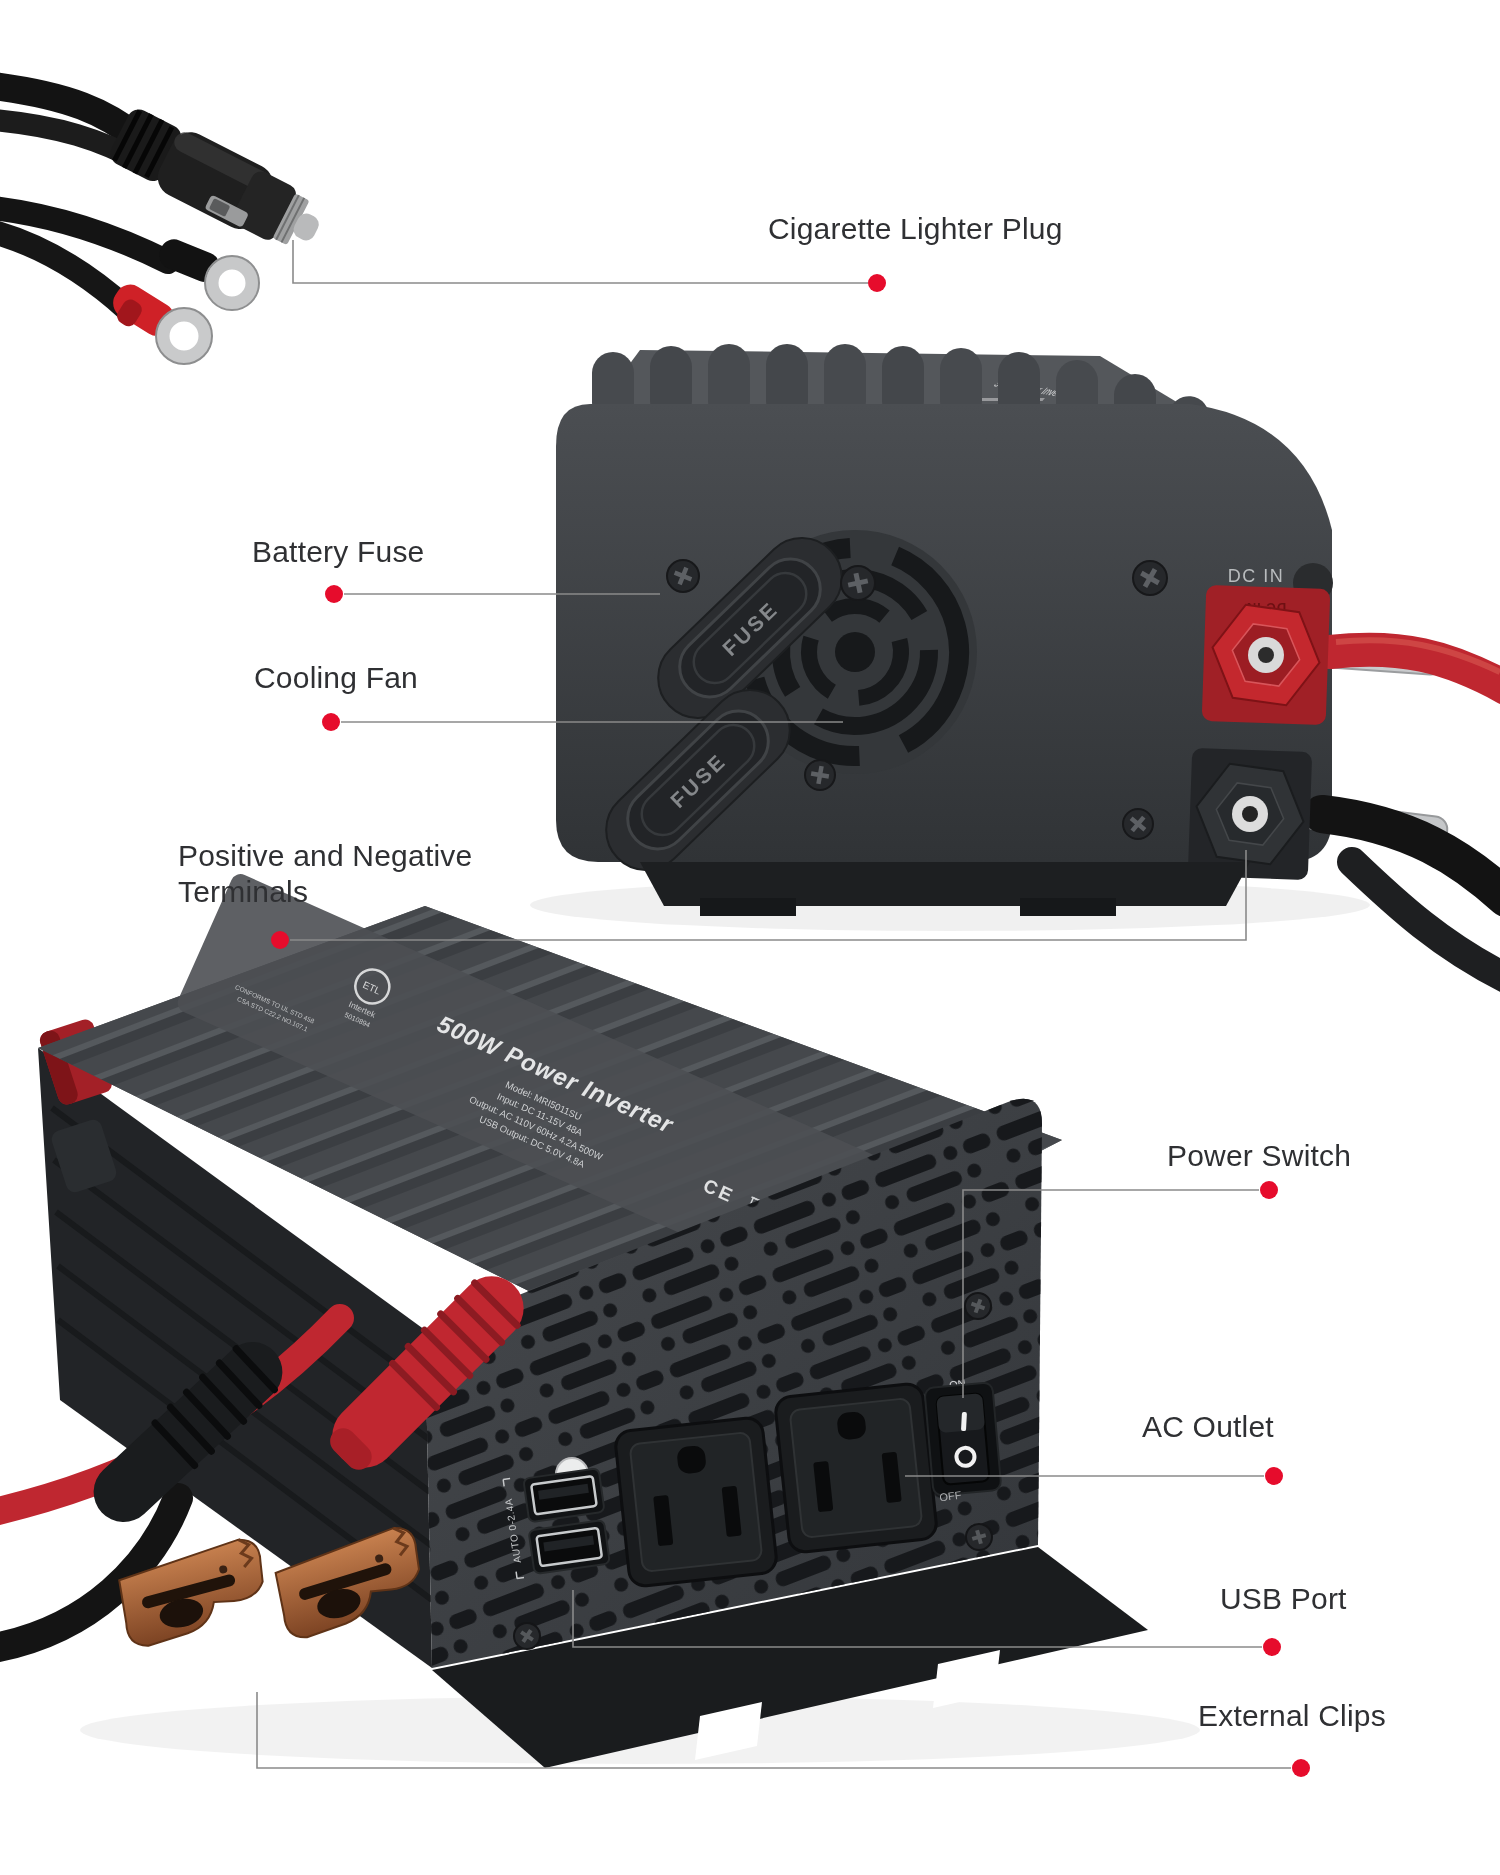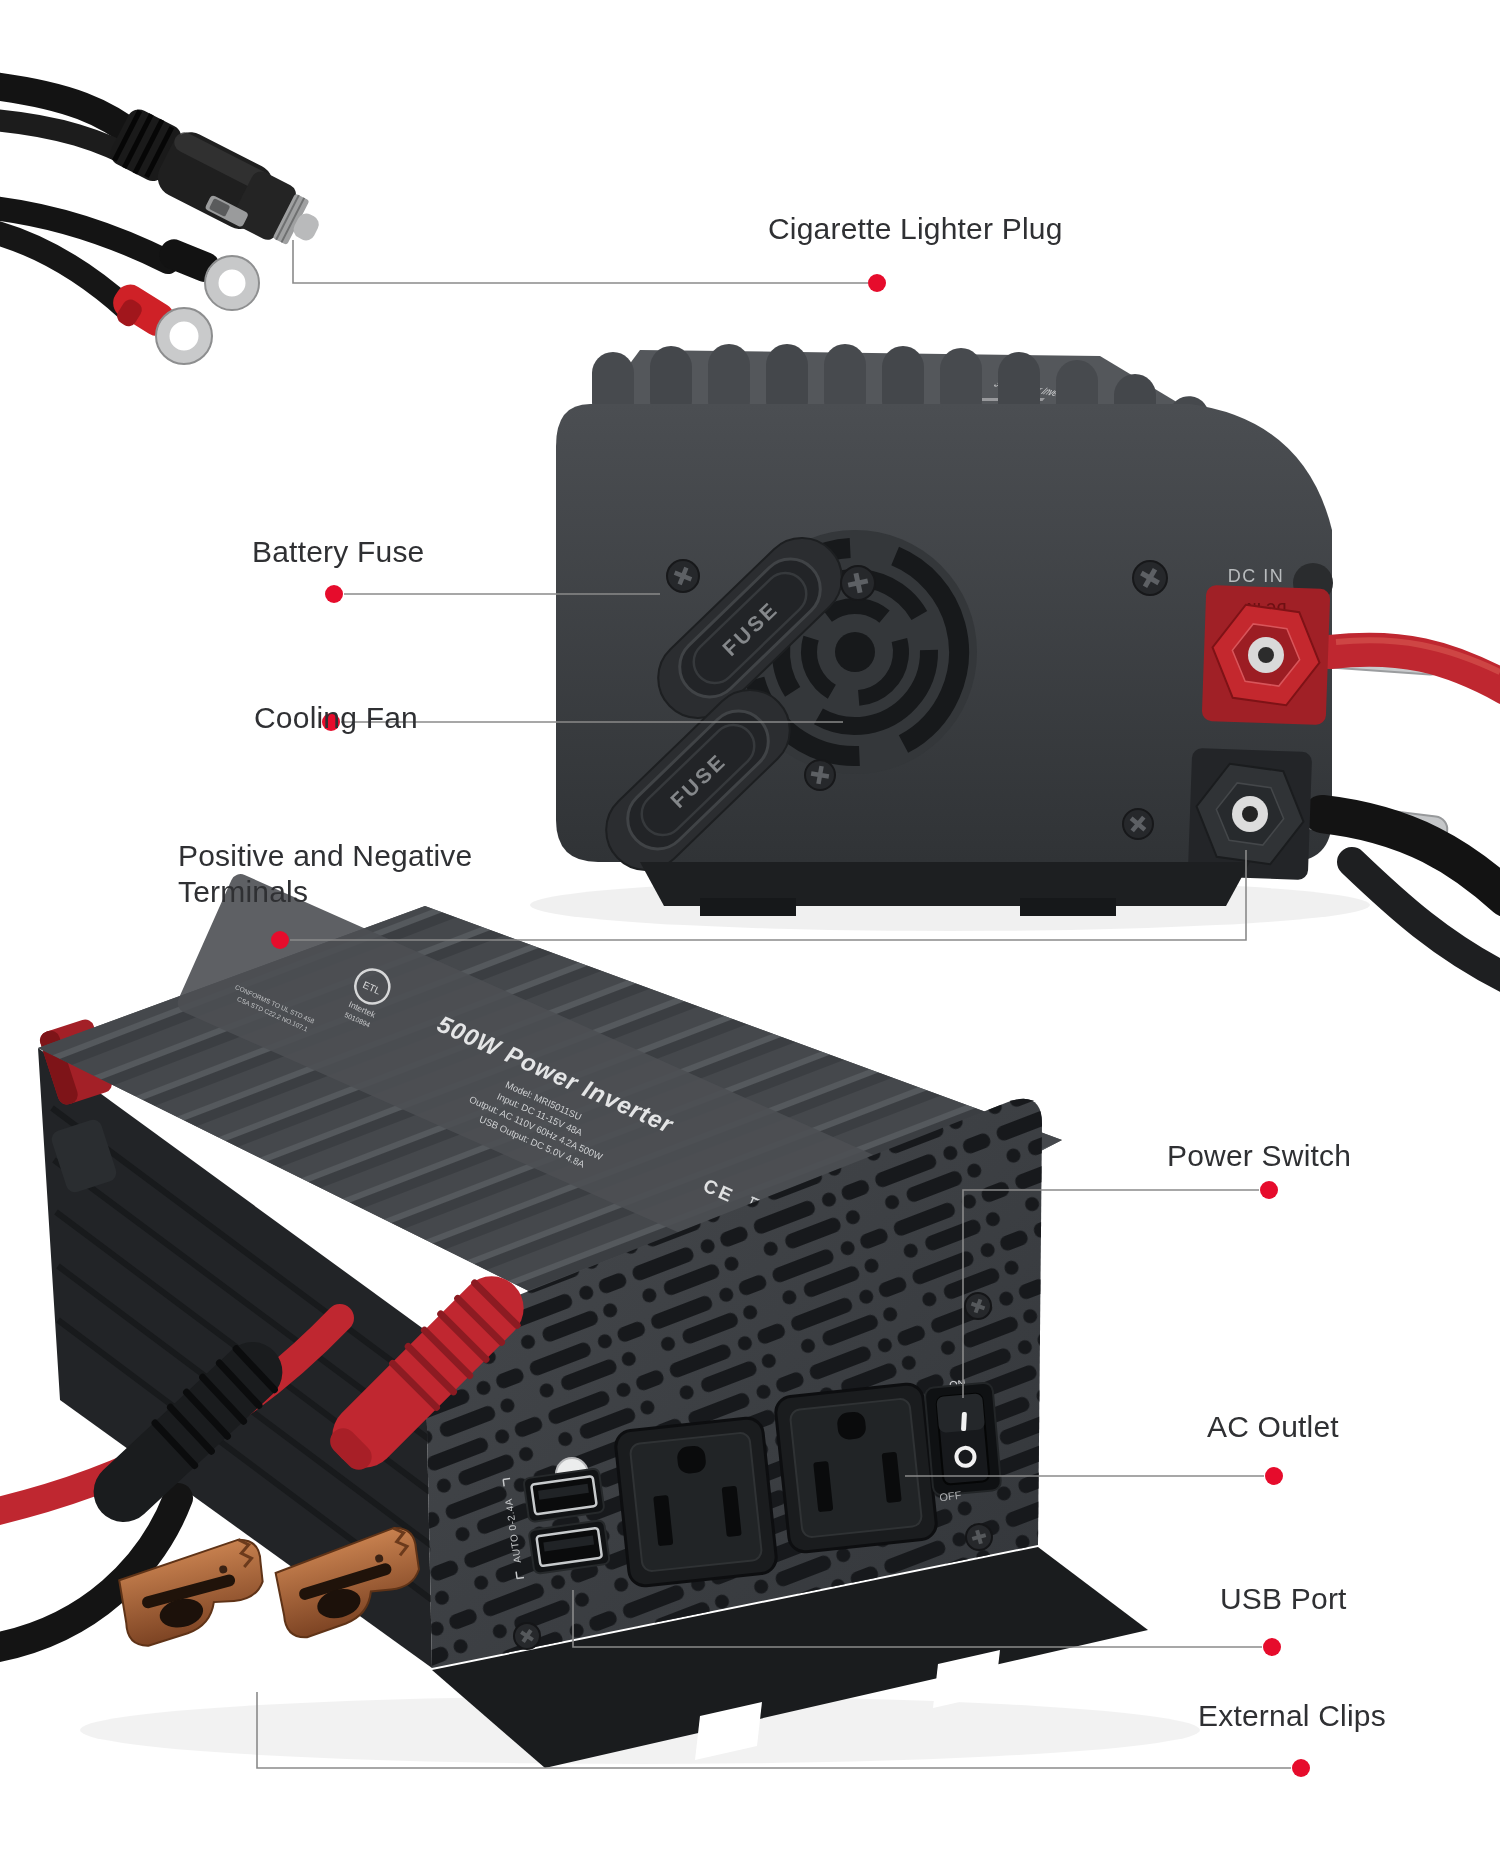--- a/index.html
+++ b/index.html
@@ -380,20 +380,20 @@
     <circle cx="280" cy="940" r="9"></circle>
     <circle cx="1269" cy="1190" r="9"></circle>
     <circle cx="1274" cy="1476" r="9"></circle>
     <circle cx="1272" cy="1647" r="9"></circle>
     <circle cx="1301" cy="1768" r="9"></circle>
   </g>
 </svg>
 
 <div class="callout-label" style="left:768px;top:211px;">Cigarette Lighter Plug</div>
 <div class="callout-label" style="left:252px;top:534px;">Battery Fuse</div>
-<div class="callout-label" style="left:254px;top:660px;margin-top:40px;">Cooling Fan</div>
+<div class="callout-label" style="left:254px;top:660px;">Cooling Fan</div>
 <div class="callout-label wrap" style="left:178px;top:838px;">Positive and Negative Terminals</div>
 <div class="callout-label" style="left:1167px;top:1138px;">Power Switch</div>
-<div class="callout-label" style="left:1207px;top:1409px;">AC Outlet</div>
+<div class="callout-label" style="left:1142px;top:1409px;">AC Outlet</div>
 <div class="callout-label" style="left:1220px;top:1581px;">USB Port</div>
 <div class="callout-label" style="left:1198px;top:1698px;">External Clips</div>
 
 </div>
 
 </body></html>

